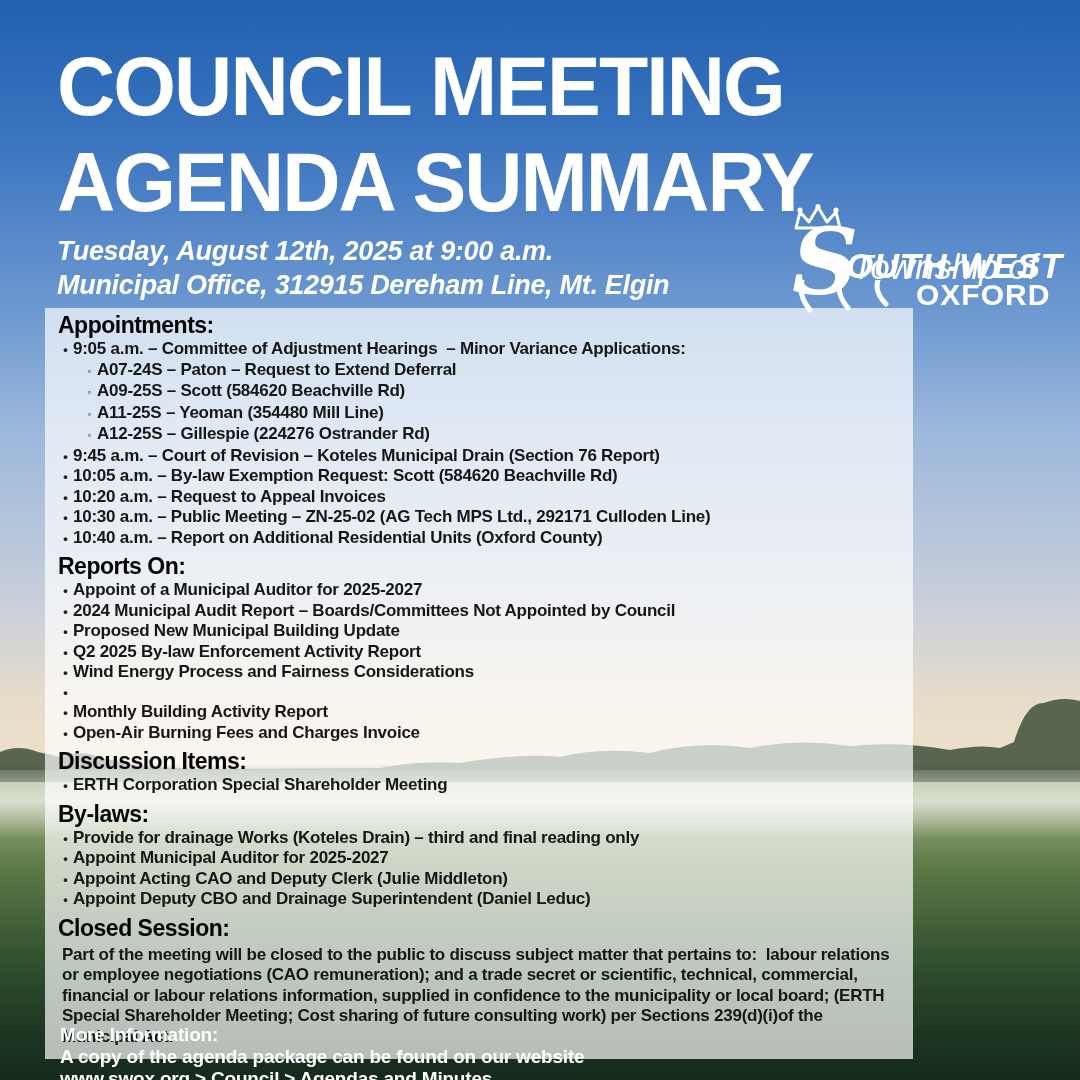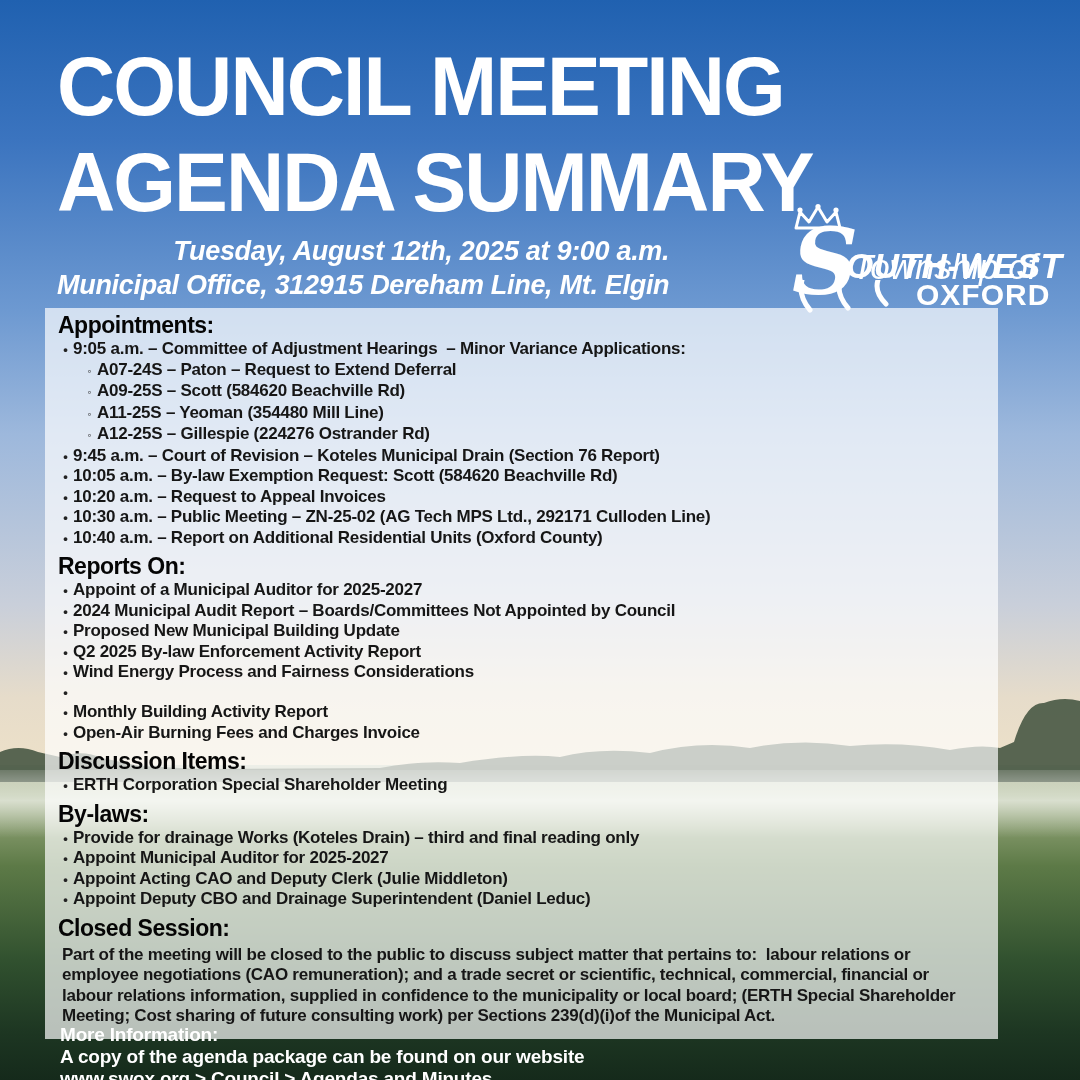--- a/index.html
+++ b/index.html
@@ -5,37 +5,37 @@
   html,body{margin:0;padding:0;}
   body{width:1080px;height:1080px;font-family:"Liberation Sans",sans-serif;}
   .canvas{position:relative;width:1080px;height:1080px;overflow:hidden;background:#8b5cf6;}
   .bg{position:absolute;top:0;left:0;width:1080px;height:1080px;display:block;}
 
   
   .title-block{position:absolute;left:57px;top:38px;color:#ffffff;}
   .title-block h1{margin:0;font-size:84px;line-height:96px;font-weight:700;letter-spacing:-2px;
     transform:scaleX(0.96);transform-origin:left top;white-space:nowrap;}
   .subtitle{position:absolute;left:57px;top:234px;color:#ffffff;font-size:27px;line-height:34px;
-    font-weight:700;font-style:italic;letter-spacing:-0.3px;white-space:nowrap;text-align:right;}
+    font-weight:700;font-style:italic;letter-spacing:-0.3px;white-space:nowrap;}
 
   
   .logo{position:absolute;left:786px;top:210px;width:256px;height:104px;color:#fff;}
   .logo .big-s{position:absolute;left:6px;top:6px;font-family:"DejaVu Serif",serif;font-style:italic;
     font-size:92px;line-height:92px;font-weight:700;}
   .logo .crown{position:absolute;left:6px;top:-6px;}
   .logo .township-of{position:absolute;left:66px;top:8px;font-family:Liberation Sans, sans-serif;
     font-style:italic;font-size:35px;white-space:nowrap;margin-top:29px;}
   .logo .name-top{position:absolute;left:60px;top:36px;font-size:35px;font-weight:700;
     letter-spacing:0.5px;white-space:nowrap;font-style:italic;}
   .logo .name-bottom{position:absolute;left:130px;top:68px;font-size:30px;font-weight:700;
     letter-spacing:1px;white-space:nowrap;text-align:center;}
   .logo .tails{position:absolute;left:10px;top:70px;}
 
   
-  .agenda-box{position:absolute;left:45px;top:308px;width:953px;box-sizing:border-box;
+  .agenda-box{position:absolute;left:45px;top:308px;width:868px;box-sizing:border-box;
     background:rgba(255,255,255,0.69);padding:4px 12px 8px 13px;}
   .sec-heading{margin:5px 0 1px 0;font-size:23px;line-height:26px;font-weight:700;
     letter-spacing:-0.5px;color:#050505;}
   .sec-heading:first-child{margin-top:0;}
   .sec-list{list-style:none;margin:0;padding:0;}
   .item{display:flex;align-items:baseline;font-size:17px;line-height:19.5px;font-weight:700;
     letter-spacing:-0.25px;color:#161616;}
   .item .bullet{flex:0 0 auto;width:15px;text-align:center;font-size:13px;color:#222;}
   .item.lvl2{padding-left:24px;}
   .item.lvl2 .bullet{font-size:12px;}

